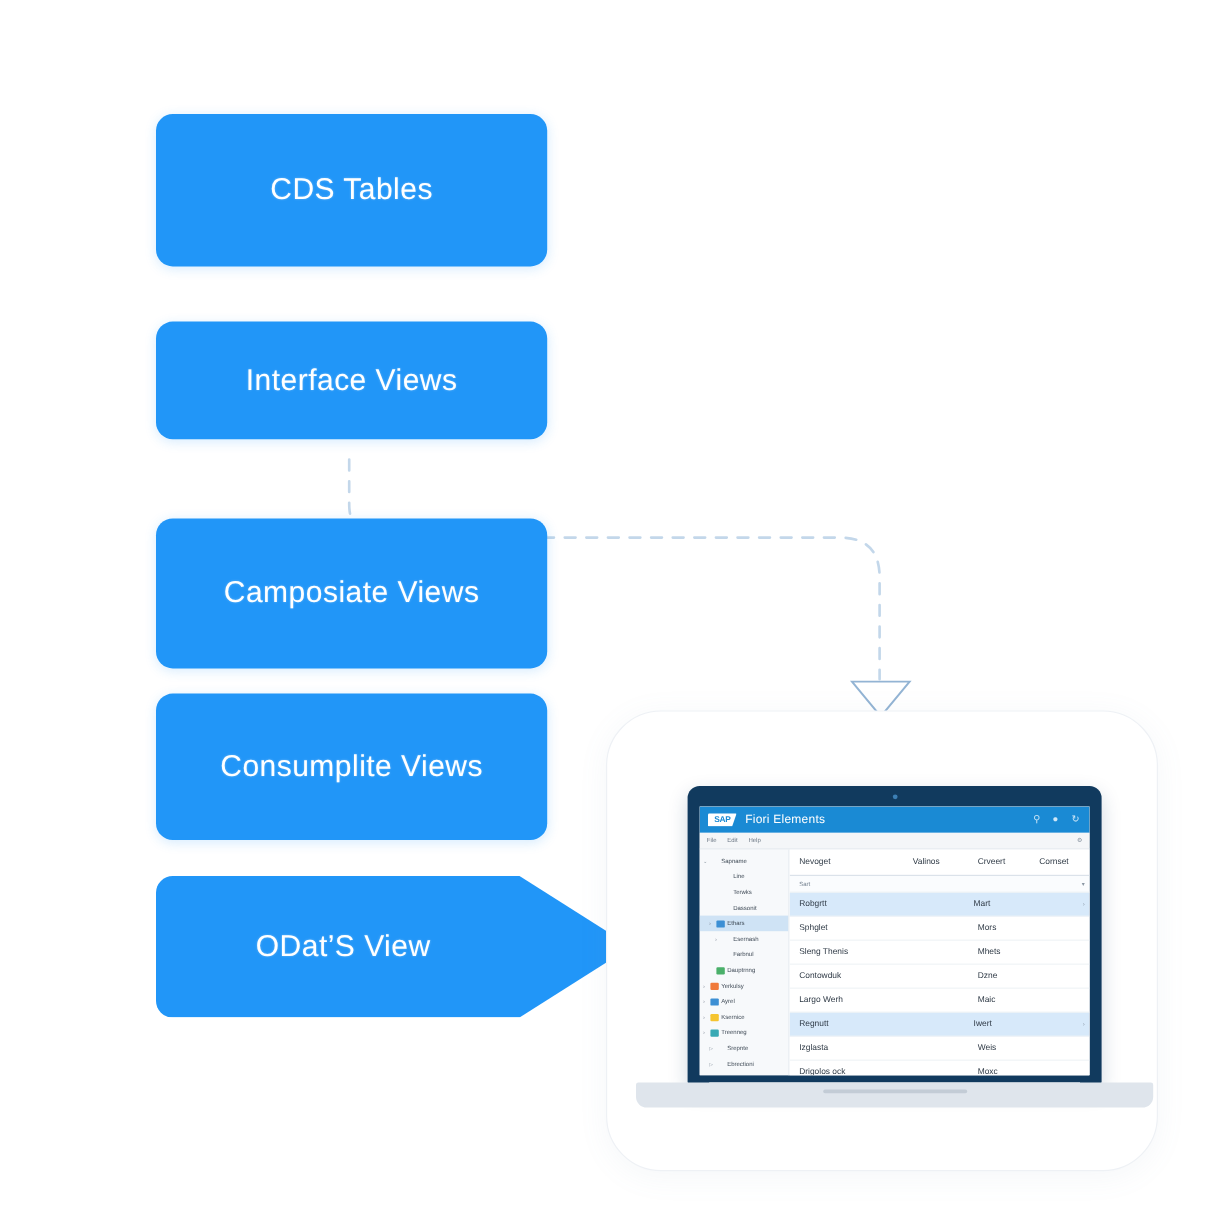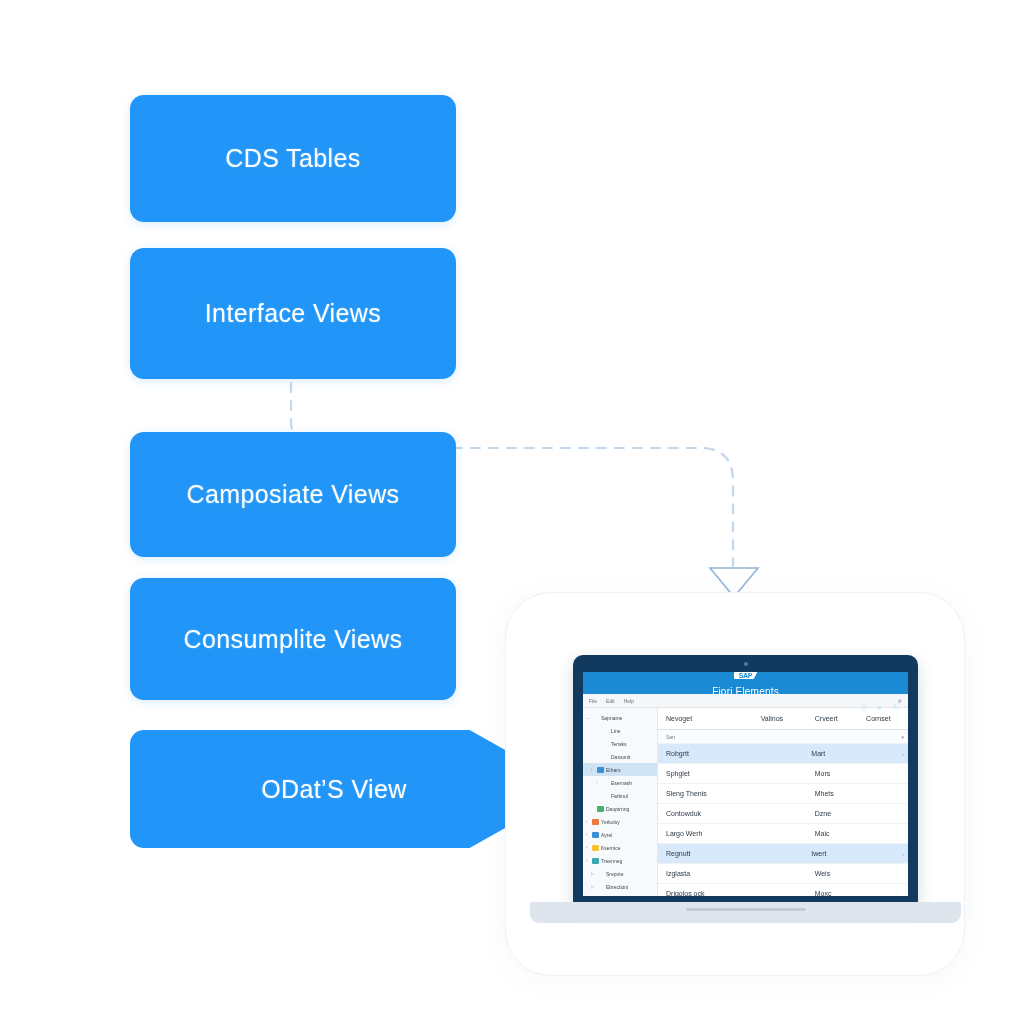--- a/index.html
+++ b/index.html
@@ -24,33 +24,32 @@
   }
   .flow-box .label{
     color:#ffffff;
     font-size:25px;
     letter-spacing:.4px;
     font-weight:400;
     white-space:nowrap;
     text-shadow:0 0 2px rgba(255,255,255,.35);
   }
   #box-cds       {left:130px; top:95px;  width:326px; height:127px;}
-  #box-interface {left:130px; top:248px; width:326px; height:131px;}
+  #box-interface {left:130px; top:268px; width:326px; height:98px;}
   #box-composite {left:130px; top:432px; width:326px; height:125px;}
   #box-consume   {left:130px; top:578px; width:326px; height:122px;}
 
   
   #box-odata{
     left:130px; top:730px; width:396px; height:118px;
     border-radius:14px;
     background:#2196f8;
     -webkit-clip-path: polygon(0 0, 76.5% 0, 100% 50%, 76.5% 100%, 0 100%);
     clip-path: polygon(0 0, 76.5% 0, 100% 50%, 76.5% 100%, 0 100%);
     box-shadow:none;
-    padding-left:48px;
   }
   #box-odata .label{position:relative;left:-42px;}
 
   
   #connector{position:absolute;left:0;top:0;width:1024px;height:1024px;pointer-events:none;}
 
   
   #device-card{
     position:absolute;
     left:505px; top:592px; width:458px; height:382px;
@@ -84,21 +83,21 @@
     content:"";position:absolute;left:50%;margin-left:-60px;top:6px;
     width:120px;height:3px;background:#c3ccd6;border-radius:2px;
   }
   .base-lip{
     position:absolute;left:18px;top:247px;width:309px;height:7px;background:#f4f6f9;
   }
 
   
   .app-header{
     height:22px;background:#1a8ad4;display:flex;align-items:center;
-    padding:0 7px;gap:7px;flex-direction:column;
+    padding:0 7px;gap:7px;
   }
   .sap-logo{
     width:24px;height:11px;background:#ffffff;border-radius:1px;
     display:flex;align-items:center;justify-content:center;
     color:#1a8ad4;font-size:7px;font-weight:700;letter-spacing:-.3px;
     -webkit-clip-path:polygon(0 0,100% 0,84% 100%,0 100%);
     clip-path:polygon(0 0,100% 0,84% 100%,0 100%);
   }
   .app-title{color:#ffffff;font-size:10px;filter:blur(.35px);letter-spacing:.2px;}
   .hdr-icons{margin-left:auto;display:flex;gap:8px;align-items:center;}

